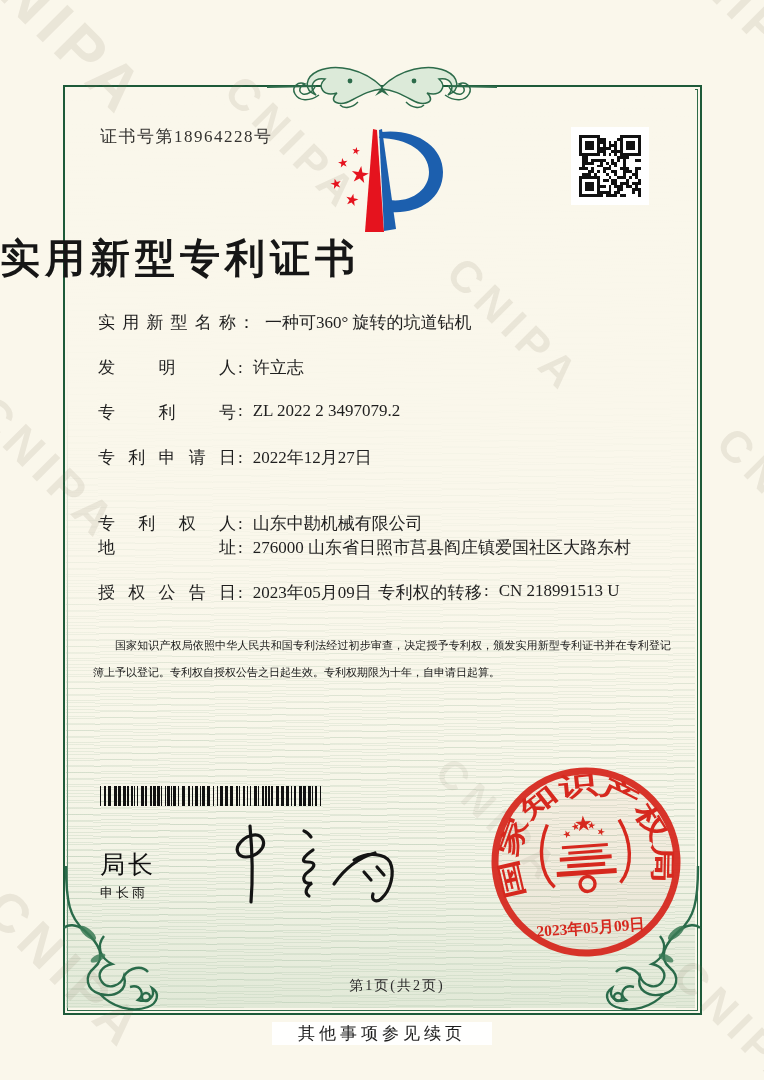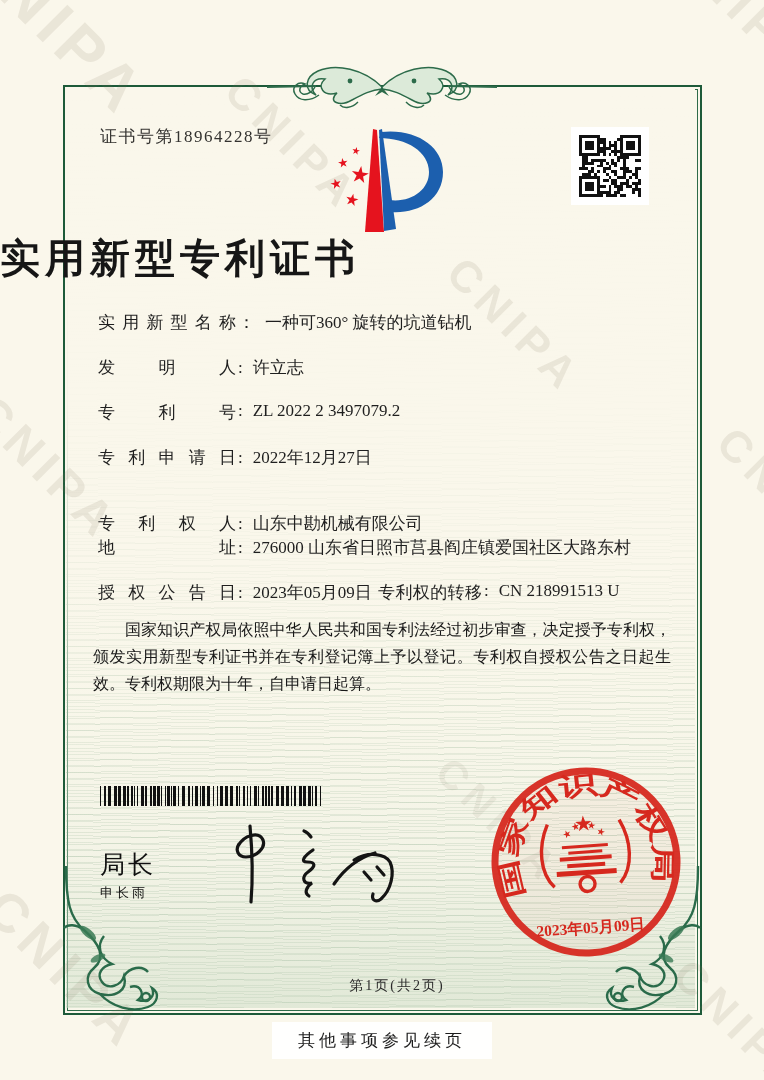--- a/index.html
+++ b/index.html
@@ -32,34 +32,34 @@
          font-size:40px;font-weight:700;letter-spacing:5px;color:#161616;
          font-family:"DejaVu Serif","Liberation Serif",serif;}
   
   .field-row{position:absolute;left:98px;width:585px;height:24px;font-size:17px;white-space:nowrap;}
   .field-label{display:inline-block;width:138px;text-align:justify;text-align-last:justify;vertical-align:top;font-family:Liberation Mono, monospace;}
   .field-colon{display:inline-block;margin:0 10px 0 2px;}
   .grant-group{position:absolute;left:280px;top:0;white-space:nowrap;}
   .field-label-sm{display:inline-block;width:104px;text-align:justify;text-align-last:justify;vertical-align:top;}
   
   .paras{position:absolute;left:93px;top:616px;width:578px;}
-  .paras p{margin:0 0 7px;font-size:16px;line-height:27px;text-indent:2em;
+  .paras p{margin:16px 0 7px;font-size:11px;line-height:27px;text-indent:2em;
            text-align:justify;color:#181818;}
   
   .barcode-wrap{position:absolute;left:100px;top:786px;width:222px;height:20px;}
   .officer-title{position:absolute;left:100px;top:848px;font-size:25px;letter-spacing:3px;
       font-family:"Liberation Sans","DejaVu Sans",sans-serif;color:#101010;}
   .officer-name{position:absolute;left:100px;top:884px;font-size:13px;letter-spacing:3px;
       font-family:"Liberation Sans","DejaVu Sans",sans-serif;color:#101010;}
   .signature{position:absolute;left:208px;top:798px;}
   .seal{position:absolute;left:486px;top:762px;transform:rotate(-4deg);}
   .page-num{position:absolute;left:15px;top:977px;width:100%;text-align:center;
             font-size:14px;letter-spacing:2px;color:#2a2a2a;}
   .continuation{position:absolute;left:50%;top:1022px;transform:translateX(-50%);
-     background:rgba(255,255,255,0.95);padding:7px 26px;font-size:17px;
+     background:rgba(255,255,255,0.95);padding:0 26px;font-size:17px;
      letter-spacing:4px;color:#1d1d1d;white-space:nowrap;z-index:5;}
 </style>
 </head>
 <body>
 
 <div class="page">
 
   <svg width="0" height="0" style="position:absolute">
     <defs>
       <path id="st" d="M0,-1 L0.2245,-0.309 L0.951,-0.309 L0.363,0.118 L0.588,0.809 L0,0.382 L-0.588,0.809 L-0.363,0.118 L-0.951,-0.309 L-0.2245,-0.309 Z"></path>

